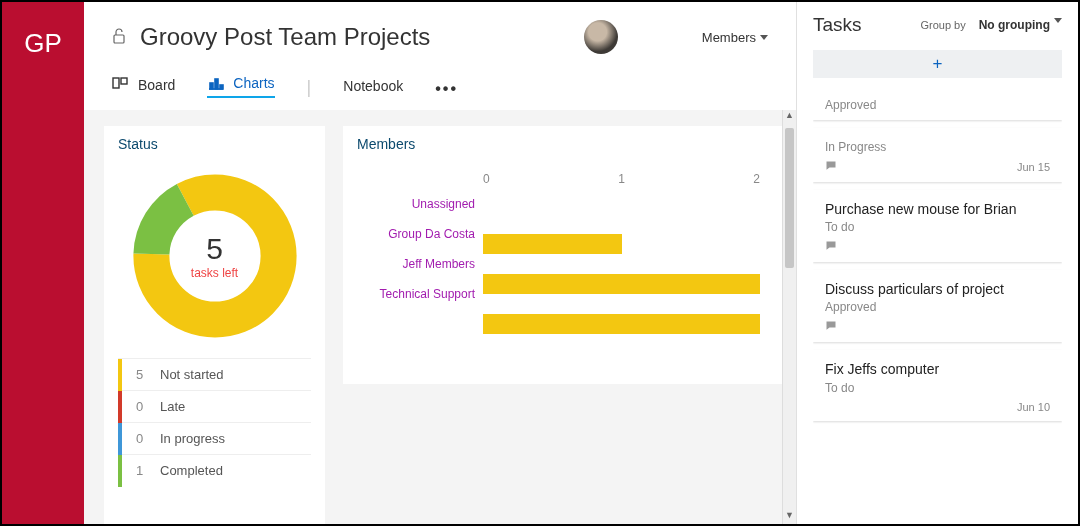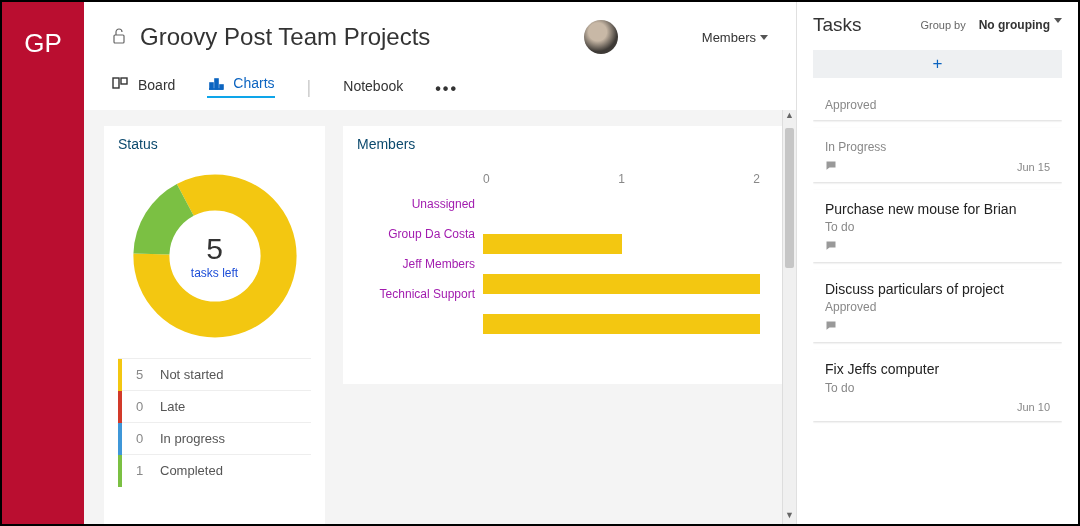--- a/index.html
+++ b/index.html
@@ -134,21 +134,21 @@
       height: 168px;
     }
     .donut svg { width: 168px; height: 168px; }
     .donut-center {
       position: absolute;
       top: 50%; left: 50%;
       transform: translate(-50%, -50%);
       text-align: center;
     }
     .donut-num { font-size: 30px; font-weight: 300; }
-    .donut-label { font-size: 12px; color: #1d4ed8; }
+    .donut-label { font-size: 12px; color: #ef4444; }
     .legend-row {
       display: flex;
       align-items: center;
       gap: 14px;
       height: 32px;
       border-top: 1px solid #eee;
       font-size: 13px;
       color: #555;
     }
     .legend-swatch {

